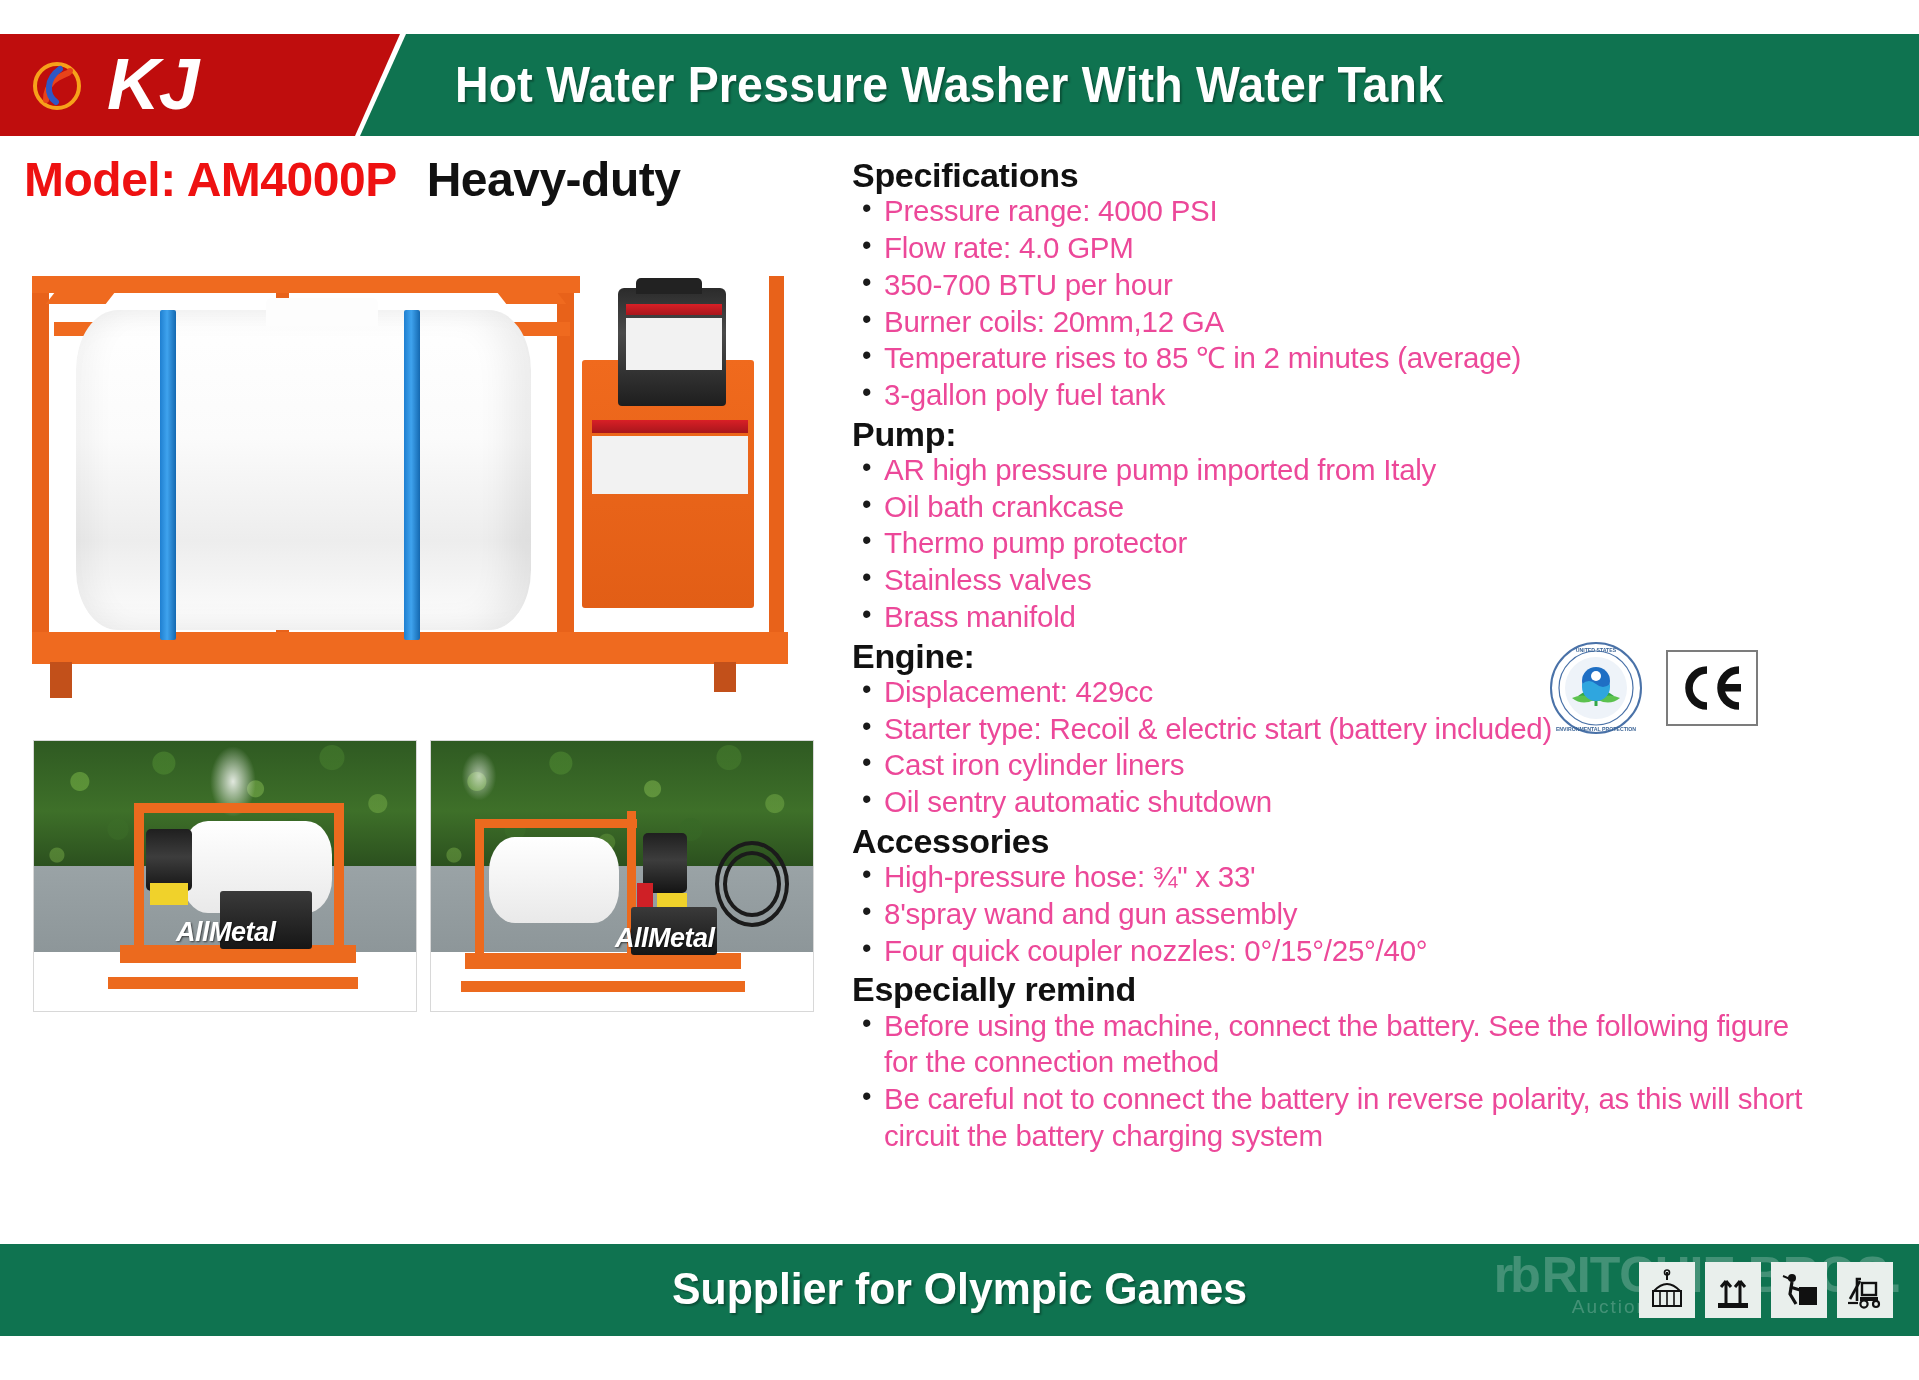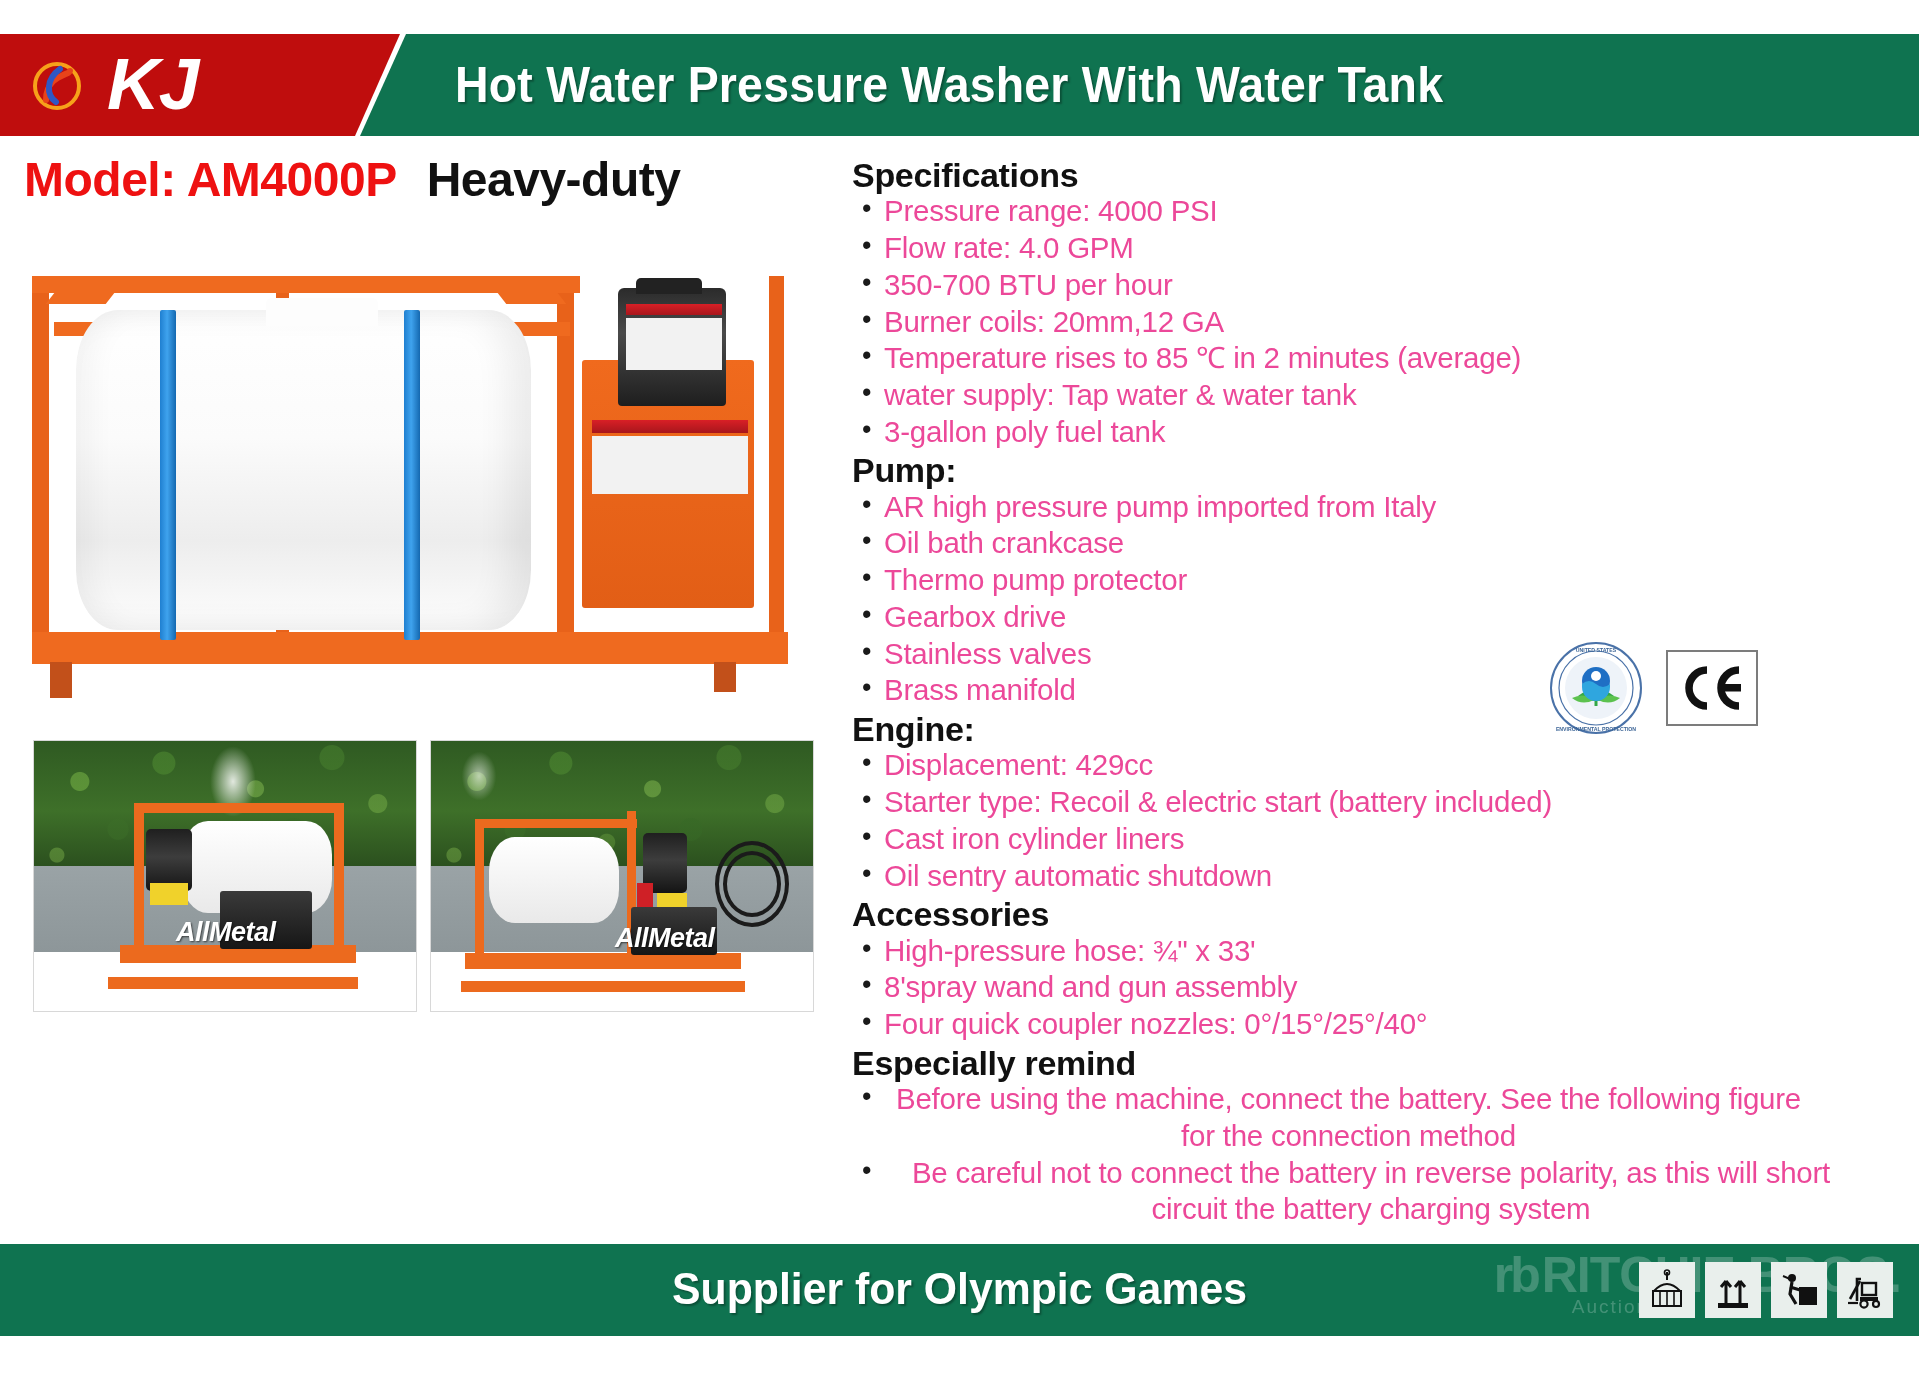--- a/index.html
+++ b/index.html
@@ -237,21 +237,21 @@
     padding-left: 26px;
     position: relative;
     white-space: nowrap;
   }
   ul.spec-list li::before {
     content: "•";
     position: absolute; left: 4px; top: -1px;
     font-size: 27px;
     color: #1a1a1a;
   }
-  ul.spec-list li.wrap { white-space: normal; text-align: center; }
+  ul.spec-list li.wrap { white-space: normal; }
 
   
   .cert-area {
     position: absolute; left: 1548px; top: 640px;
     display: flex; align-items: center; gap: 22px;
   }
   .epa-seal {
     width: 96px; height: 96px; position: relative;
   }
   .ce-box {
@@ -407,30 +407,28 @@
 
   <div class="spec-col">
 
     <div class="spec-head">Specifications</div>
     <ul class="spec-list">
       <li>Pressure range: 4000 PSI</li>
       <li>Flow rate: 4.0 GPM</li>
       <li>350-700 BTU per hour</li>
       <li>Burner coils: 20mm,12 GA</li>
       <li>Temperature rises to 85 ℃ in 2 minutes (average)</li>
-      <li>water supply: Tap water &amp; water tank</li>
       <li>3-gallon poly fuel tank</li>
     </ul>
 
     <div class="spec-head tight">Pump:</div>
     <ul class="spec-list">
       <li>AR high pressure pump imported from Italy</li>
       <li>Oil bath crankcase</li>
       <li>Thermo pump protector</li>
-      <li>Gearbox drive</li>
       <li>Stainless valves</li>
       <li>Brass manifold</li>
     </ul>
 
     <div class="spec-head tight">Engine:</div>
     <ul class="spec-list">
       <li>Displacement: 429cc</li>
       <li>Starter type: Recoil &amp; electric start (battery included)</li>
       <li>Cast iron cylinder liners</li>
       <li>Oil sentry automatic shutdown</li>

